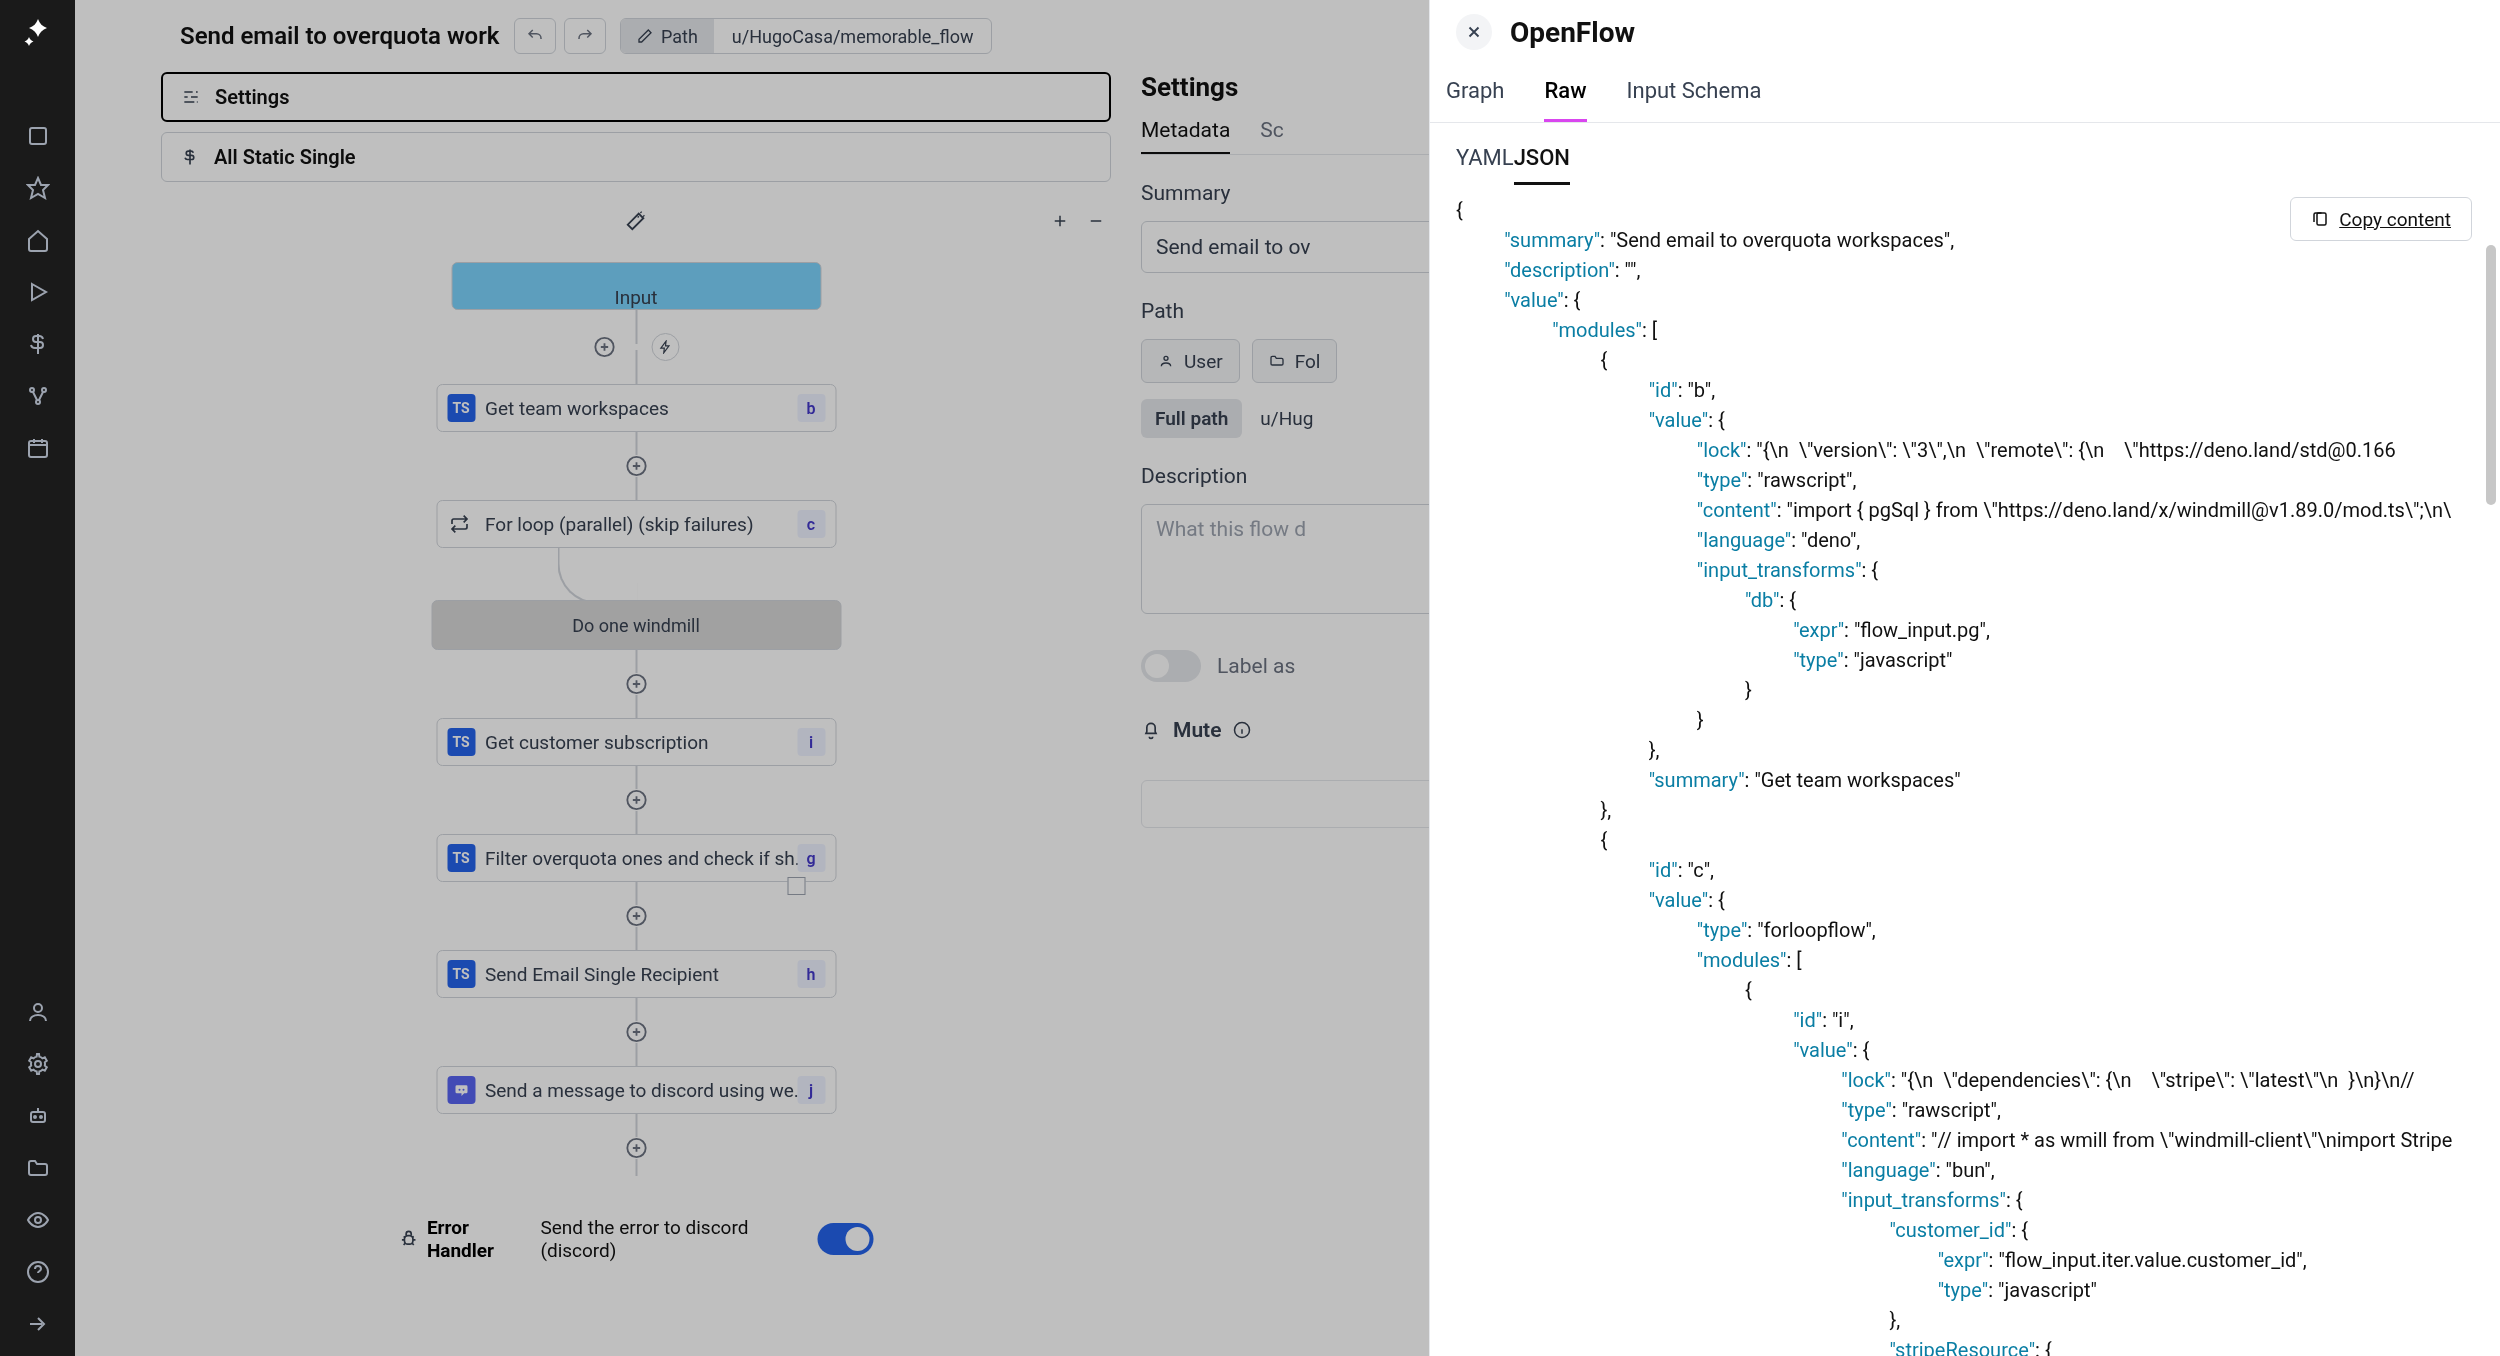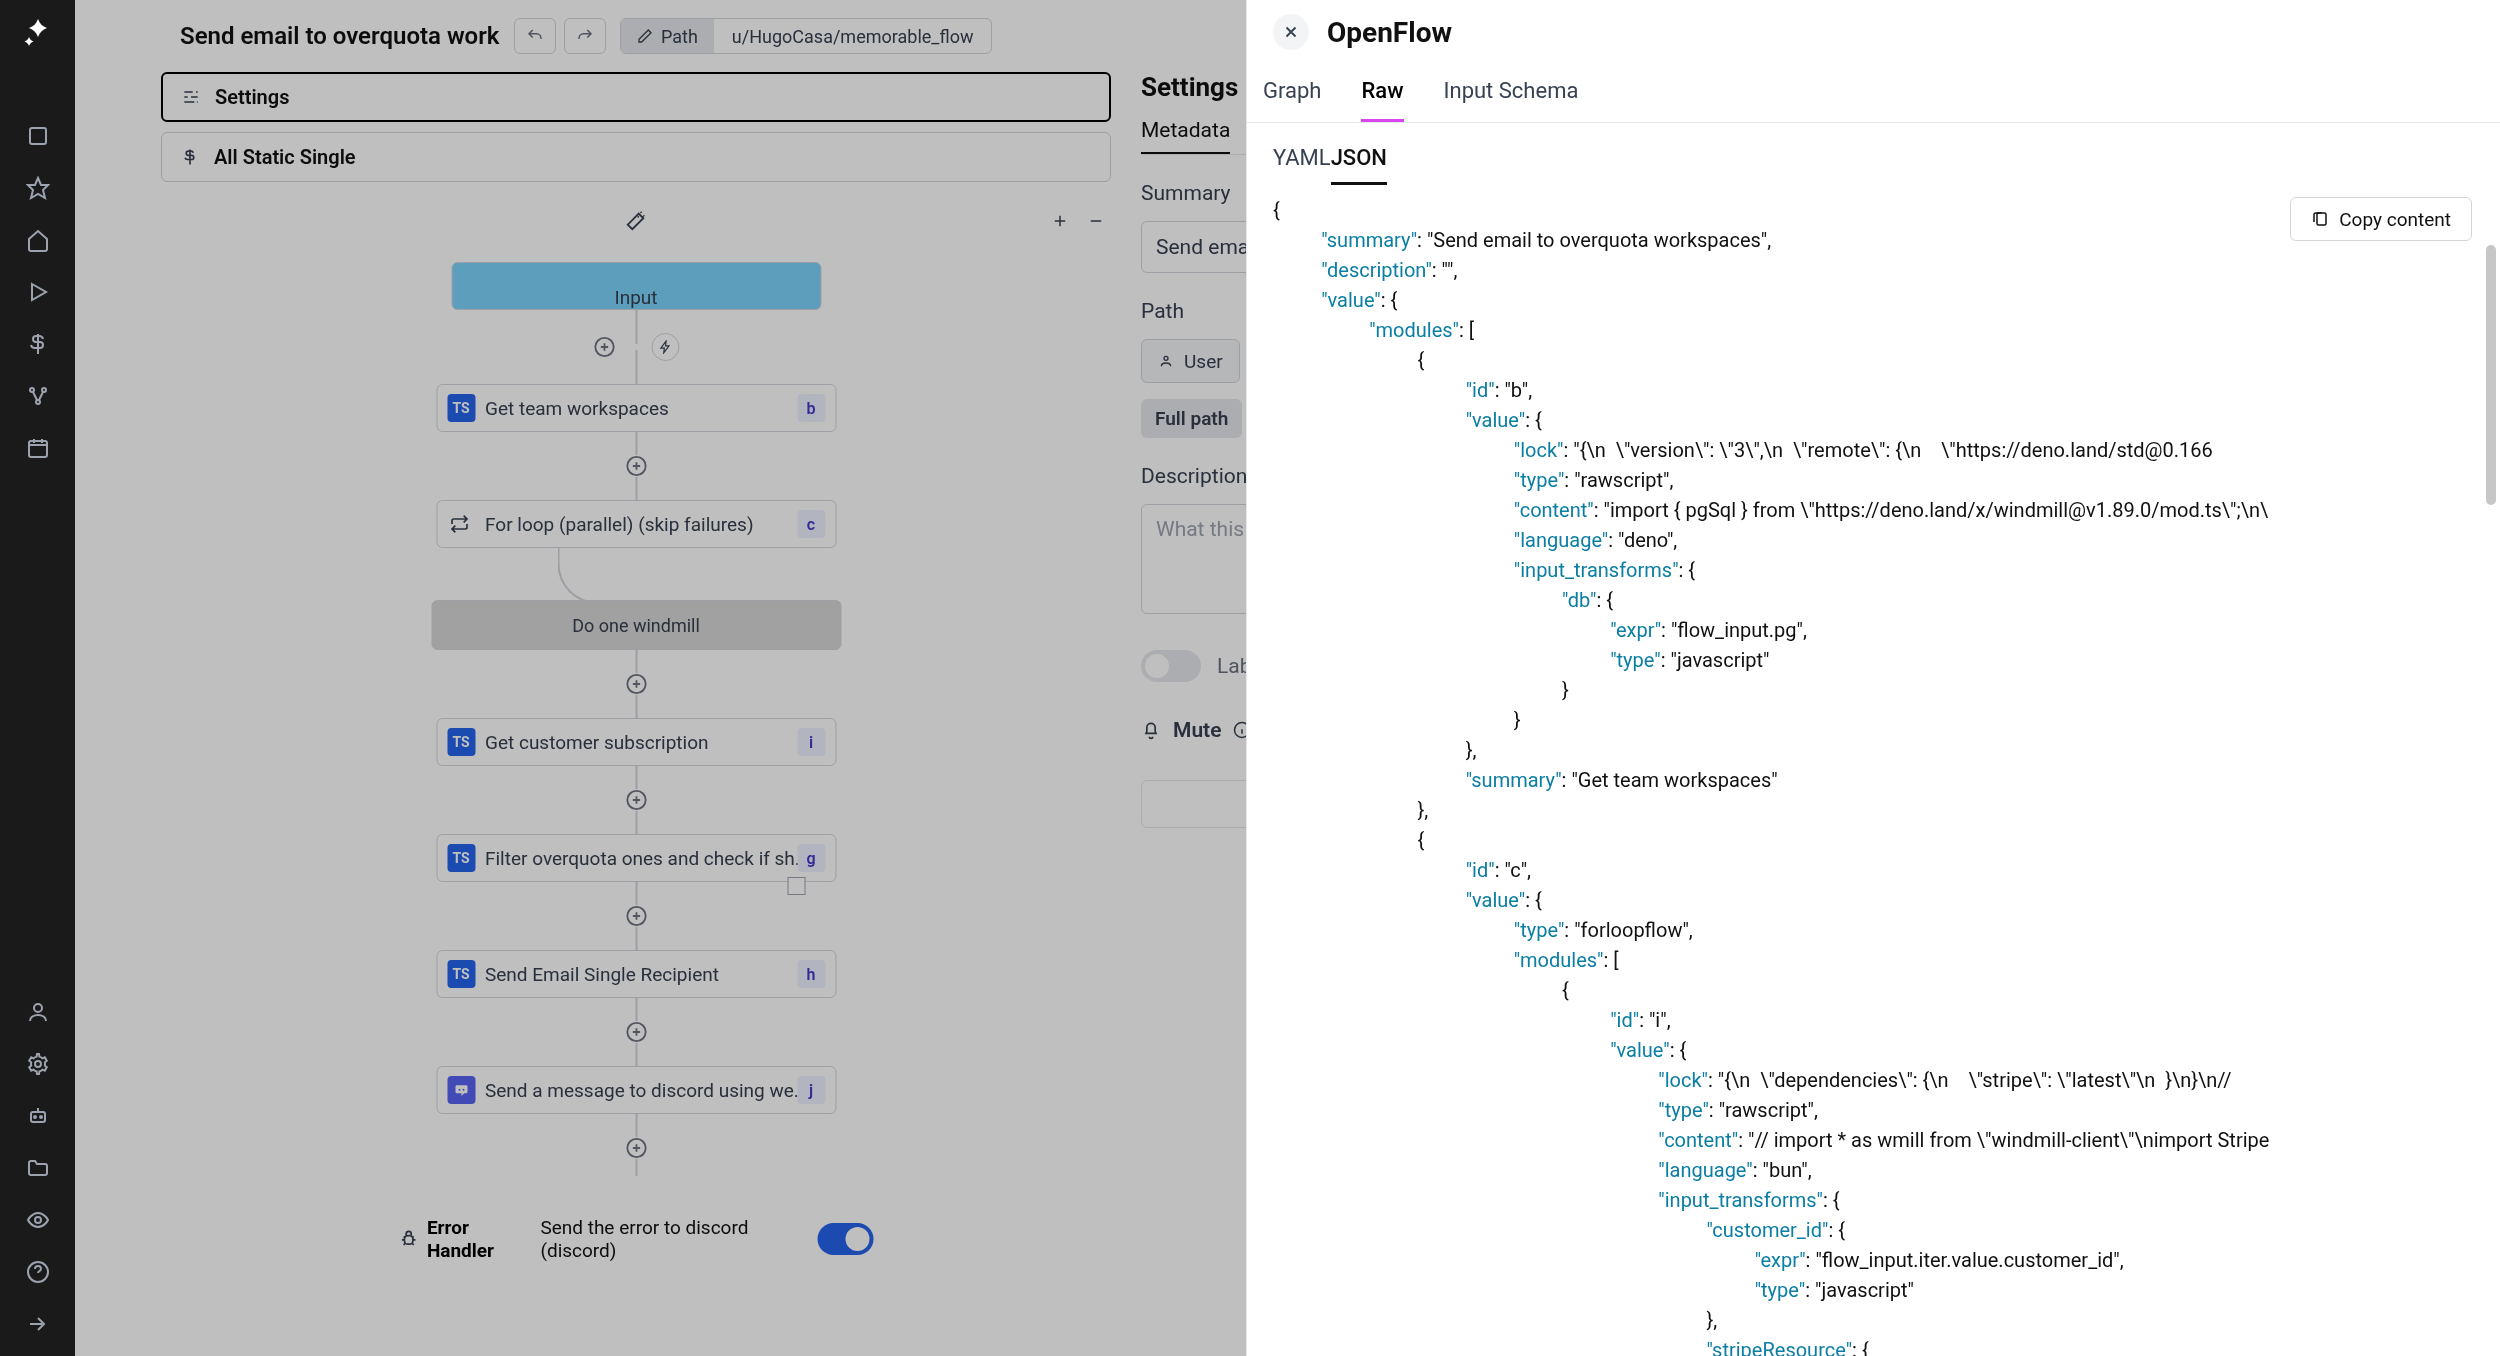--- a/index.html
+++ b/index.html
@@ -74,32 +74,32 @@
 .fullpath-row .tag { background:#e5e7eb; padding:8px 14px; border-radius:6px; font-size:19px; color:#374151; font-weight:600; }
 .fullpath-row .val { font-size:19px; color:#374151; }
 .desc-area { width:100%; height:110px; border:1px solid #d1d5db; border-radius:6px; padding:12px 14px; font-size:21px; color:#9ca3af; }
 .switch-row { display:flex; align-items:center; gap:16px; margin-top:20px; }
 .switch-off { width:60px; height:32px; background:#e5e7eb; border-radius:16px; position:relative; }
 .switch-off::after { content:""; position:absolute; left:4px; top:4px; width:24px; height:24px; background:#fff; border-radius:50%; }
 .mute-row { display:flex; align-items:center; gap:12px; margin-top:20px; color:#374151; font-size:21px; }
 .empty-box { width:100%; height:48px; border:1px solid #e5e7eb; border-radius:6px; margin-top:22px; background:#fff; }
 
 
-.drawer { position:absolute; top:0; right:0; width:1254px; height:100%; background:#fff; z-index:10; display:flex; flex-direction:column; border-left:1px solid #e5e7eb; }
+.drawer { position:absolute; top:0; right:0; width:1071px; height:100%; background:#fff; z-index:10; display:flex; flex-direction:column; border-left:1px solid #e5e7eb; }
 .drawer-head { display:flex; align-items:center; gap:18px; padding:14px 26px; }
 .close-btn { width:36px; height:36px; border-radius:50%; border:none; background:#f3f4f6; color:#374151; cursor:pointer; display:flex; align-items:center; justify-content:center; font-size:20px; }
 .drawer-title { font-size:28px; font-weight:700; color:#111; }
 .drawer-tabs { display:flex; gap:40px; padding:0 16px; border-bottom:1px solid #e5e7eb; font-size:22px; }
 .drawer-tabs .dt { padding:14px 0 16px 0; color:#374151; cursor:pointer; }
 .drawer-tabs .dt.active { border-bottom:3px solid #d946ef; color:#000000; font-weight:500; }
 .subtabs { display:flex; padding:10px 26px 0 26px; font-size:22px; }
 .subtabs .st { padding:12px 0; color:#374151; cursor:pointer; }
 .subtabs .st.active { border-bottom:3px solid #111; color:#111; font-weight:500; }
 .code-wrap { position:relative; flex:1; overflow:auto; }
-.copy-btn { position:absolute; top:12px; right:28px; height:44px; padding:0 20px; border:1px solid #d1d5db; border-radius:6px; background:#fff; display:flex; align-items:center; gap:10px; font-size:19px; color:#111; cursor:pointer; }
+.copy-btn { position:absolute; top:12px; right:28px; height:44px; padding:0 20px; border:1px solid #d1d5db; border-radius:6px; background:#fff; display:flex; align-items:center; gap:10px; font-size:19px; color:#111; cursor:pointer;text-decoration:underline; }
 pre.code { font-family: ui-monospace, SFMono-Regular, Menlo, Consolas, monospace; font-size:20px; line-height:1.5; padding:10px 26px 40px 26px; white-space:pre; color:#111; }
 .k { color:#0a7ea4; } 
 .s { color:#111; }    
 .p { color:#111; }    
 
 .scrollbar { position:absolute; right:4px; top:60px; width:10px; height:260px; background:#c7c7c7; border-radius:5px; }
 </style>
 </head>
 <body>
 

